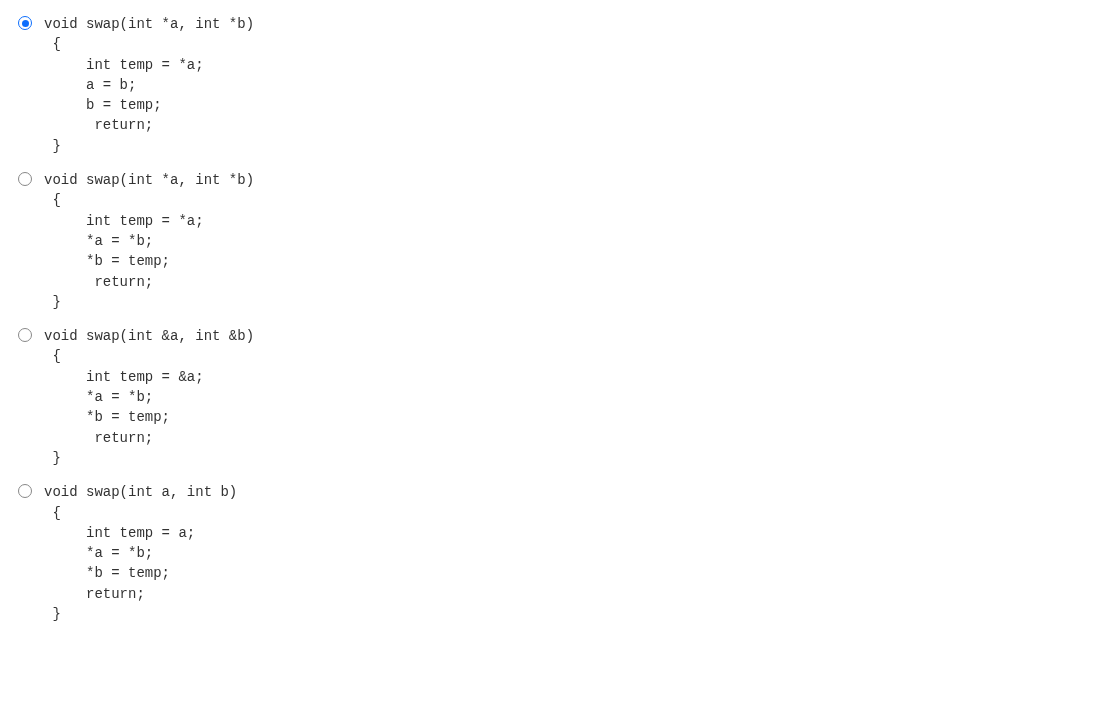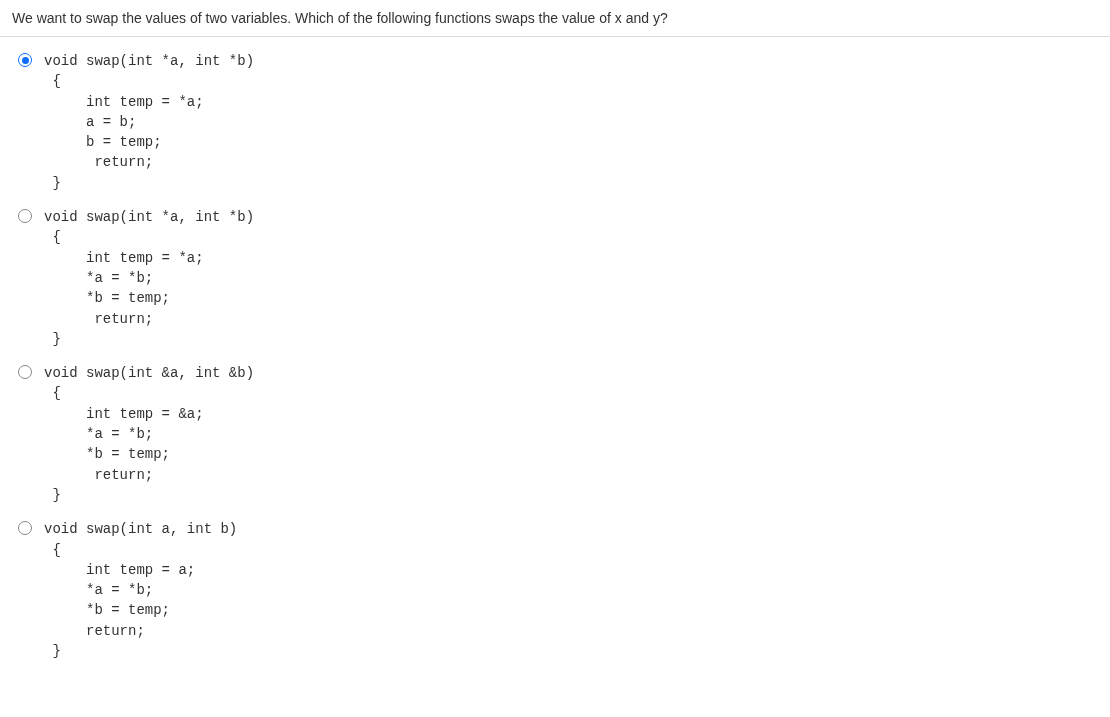--- a/index.html
+++ b/index.html
@@ -66,21 +66,20 @@
       font-size: 14px;
       white-space: pre;
       color: #333;
       line-height: 1.45;
     }
   </style>
 </head>
 <body>
 
 <div class="question-container">
-  <div class="question-text">We want to swap the values of two variables. Which of the following functions swaps the value of x and y?</div>
   <div class="options">
 
     <label class="option">
       <span class="radio-wrapper">
         <span class="radio-outer selected">
           <span class="radio-inner"></span>
         </span>
       </span>
       <span class="code-block">void swap(int *a, int *b)
  {

